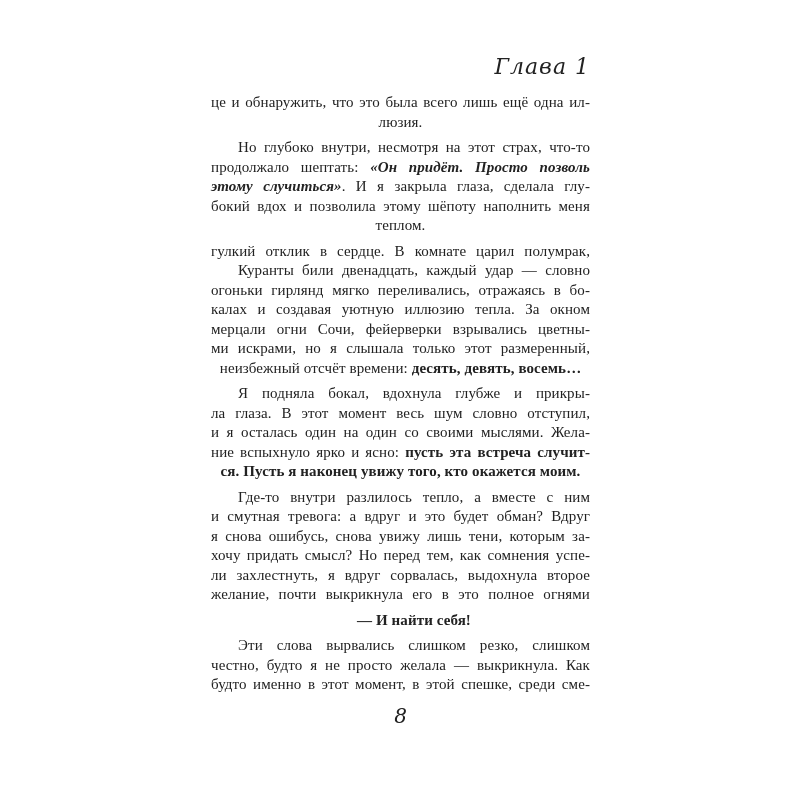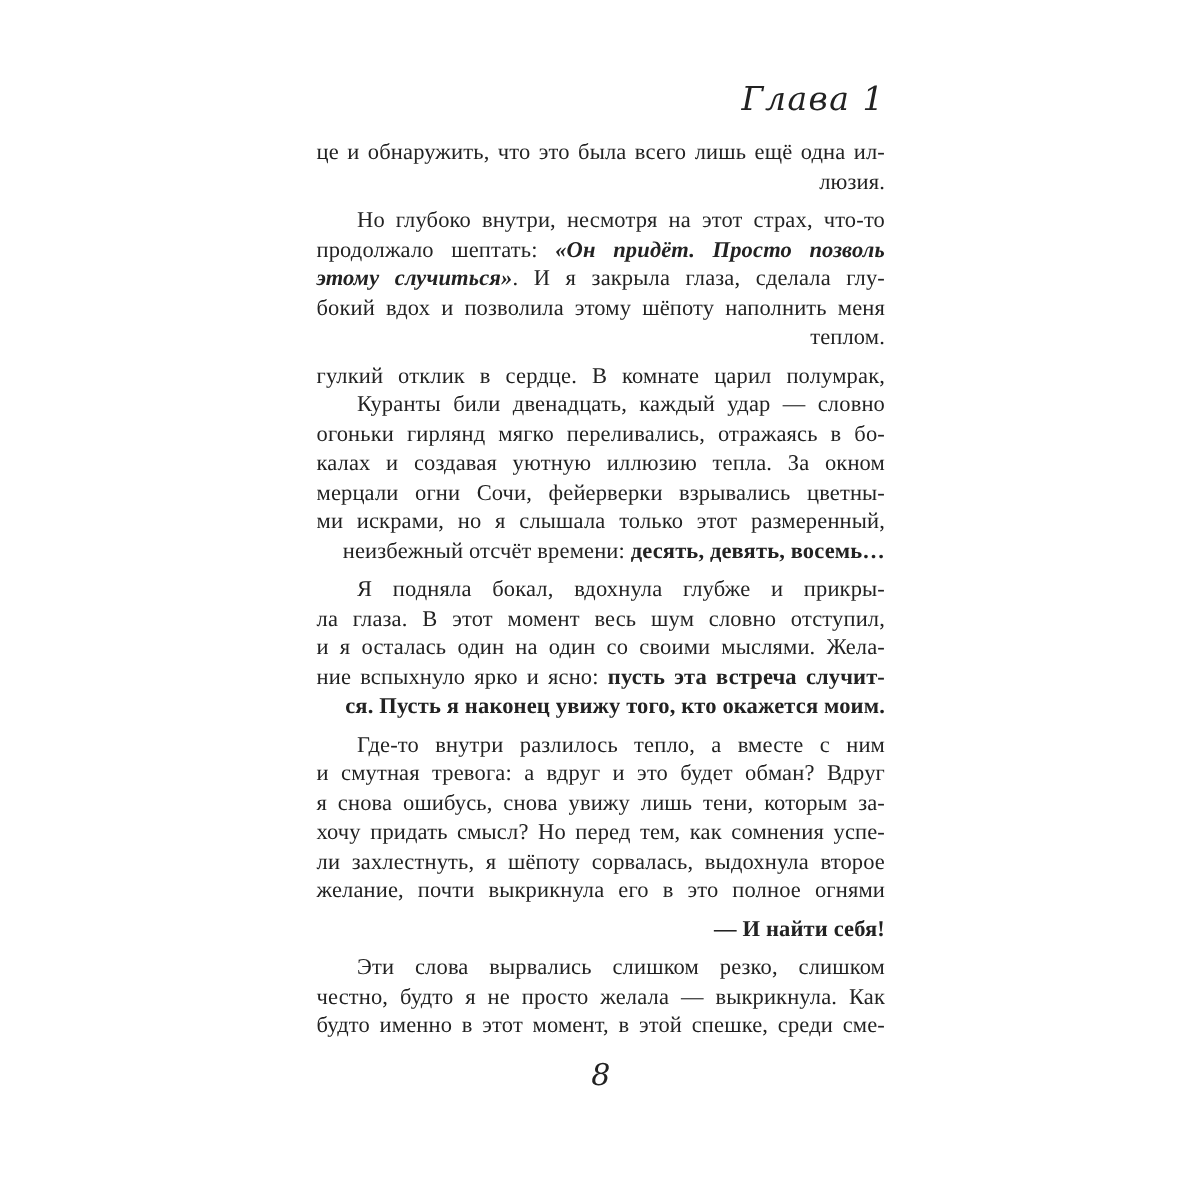--- a/index.html
+++ b/index.html
@@ -35,21 +35,21 @@
     letter-spacing: 1px;
     color: var(--text-color, #222222);
     margin-bottom: 14px;
   }
   .para { margin-top: 4px; }
   .para + .para { margin-top: 6px; }
   .line {
     font-size: 15px;
     line-height: 19.5px;
     white-space: nowrap;
-    text-align: right;
+    text-align: center;
     letter-spacing: 0.1px;
   }
   .line.just {
     text-align: justify;
     text-align-last: justify;
   }
   .line.ind {
     padding-left: 27px;
   }
   .seg-normal { font-weight: normal; font-style: normal; }
@@ -97,21 +97,21 @@
           <div class="line just"><span class="seg-normal">ла глаза. В этот момент весь шум словно отступил,</span></div>
           <div class="line just"><span class="seg-normal">и я осталась один на один со своими мыслями. Жела-</span></div>
           <div class="line just"><span class="seg-normal">ние вспыхнуло ярко и ясно: </span><span class="seg-bold">пусть эта встреча случит-</span></div>
           <div class="line"><span class="seg-bold">ся. Пусть я наконец увижу того, кто окажется моим.</span></div>
         </div>
         <div class="para">
           <div class="line just ind"><span class="seg-normal">Где-то внутри разлилось тепло, а вместе с ним</span></div>
           <div class="line just"><span class="seg-normal">и смутная тревога: а вдруг и это будет обман? Вдруг</span></div>
           <div class="line just"><span class="seg-normal">я снова ошибусь, снова увижу лишь тени, которым за-</span></div>
           <div class="line just"><span class="seg-normal">хочу придать смысл? Но перед тем, как сомнения успе-</span></div>
-          <div class="line just"><span class="seg-normal">ли захлестнуть, я шёпоту сорвалась, выдохнула второе</span></div>
+          <div class="line just"><span class="seg-normal">ли захлестнуть, я вдруг сорвалась, выдохнула второе</span></div>
           <div class="line just"><span class="seg-normal">желание, почти выкрикнула его в это полное огнями</span></div>
         </div>
         <div class="para">
           <div class="line ind"><span class="seg-bold">— И найти себя!</span></div>
         </div>
         <div class="para">
           <div class="line just ind"><span class="seg-normal">Эти слова вырвались слишком резко, слишком</span></div>
           <div class="line just"><span class="seg-normal">честно, будто я не просто желала — выкрикнула. Как</span></div>
           <div class="line just"><span class="seg-normal">будто именно в этот момент, в этой спешке, среди сме-</span></div>
         </div>

